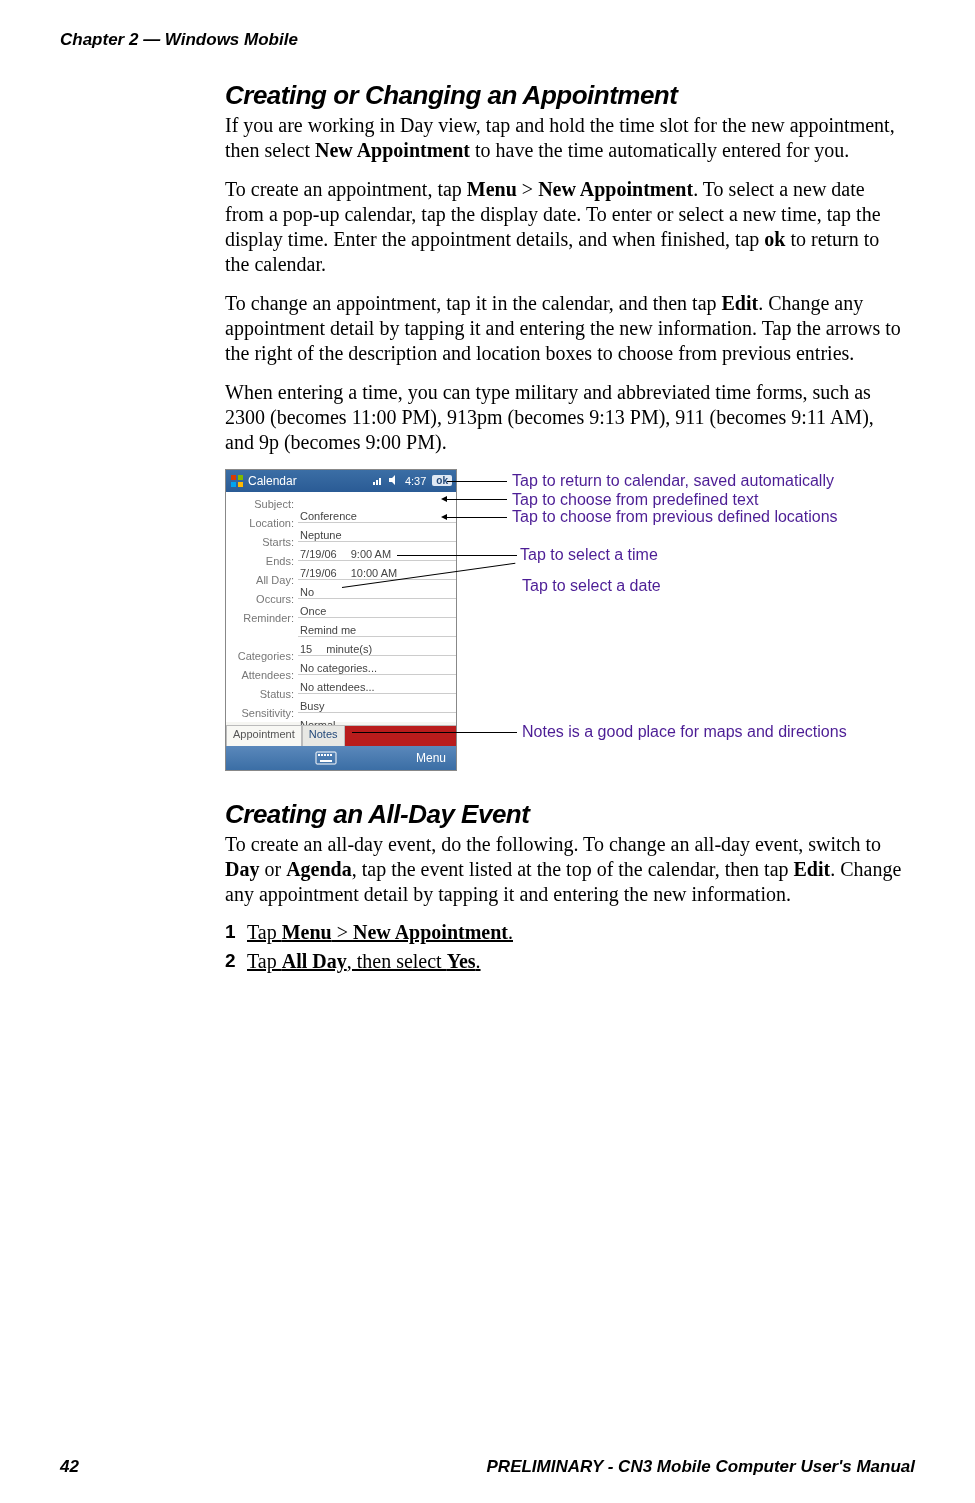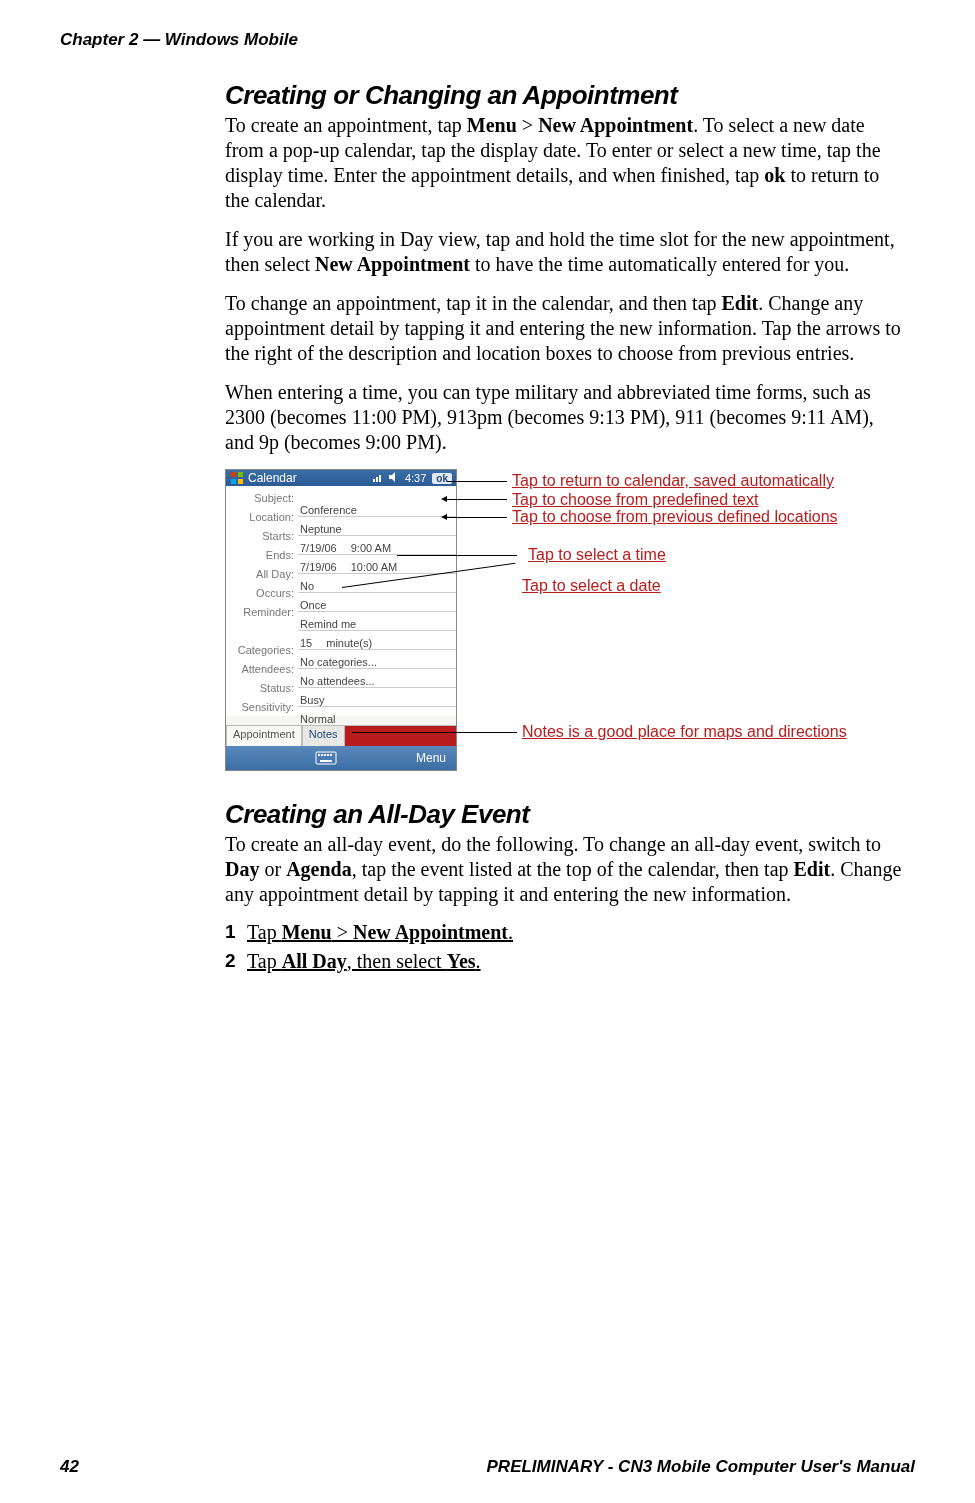--- a/index.html
+++ b/index.html
@@ -57,34 +57,34 @@
     height: 300px;
     border: 1px solid #888;
     background: #f6f6f2;
     position: relative;
     font-family: Tahoma, Arial, sans-serif;
     font-size: 11px;
   }
   .title-bar {
     background: linear-gradient(to bottom,#3b6ea5,#2a5b95);
     color: #fff;
-    height: 16px;
+    height: 22px;
     display: flex;
     align-items: center;
     padding: 0 4px;
     font-size: 12px;
     justify-content: space-between;
   }
   .title-left { display:flex; align-items:center; gap:4px; }
   .win-icon {
     width:14px; height:14px;
     display:inline-block;
   }
   .win-icon svg { width:14px; height:14px; }
-  .title-right { display:flex; align-items:flex-end; gap:6px; font-size:11px; }
+  .title-right { display:flex; align-items:flex-start; gap:6px; font-size:11px; }
   .ok-btn {
     background:#dfe8f4; color:#23497a; border-radius:2px;
     padding:0 4px; font-weight:bold; font-size:10px;
   }
   .form-area {
     padding: 2px 0 0 0;
     background:#fff;
   }
   .row {
     display:flex;
@@ -141,22 +141,21 @@
   .kbd-icon { width:22px; height:14px; }
   .annotations {
     position: relative;
     flex:1;
     font-family: 'Myriad Pro', 'Segoe UI', Arial, sans-serif;
     font-size: 16px;
   }
   .ann {
     position:absolute;
     white-space:nowrap;
-    color:#b91c1c;
-    text-decoration:underline;
+    color:#4c1d95;
   }
   .ann-line {
     position:absolute;
     background:#000;
     height:1px;
   }
   .ann-arrow {
     position:absolute;
   }
   .ann-arrow::after{
@@ -201,25 +200,25 @@
 </head>
 <body>
 
 <div class="page">
   <div class="chapter-header">Chapter 2 — Windows Mobile</div>
 
   <div class="content">
     <div class="section-title">Creating or Changing an Appointment</div>
 
     <p class="para">
+      <span>If you are working in Day view, tap and hold the time slot for the new appointment, then select </span><span class="bold">New Appointment</span><span> to have the time automatically entered for you.</span>
+    </p>
+
+    <p class="para">
       <span>To create an appointment, tap </span><span class="bold">Menu</span><span> &gt; </span><span class="bold">New Appointment</span><span>. To select a new date from a pop-up calendar, tap the display date. To enter or select a new time, tap the display time. Enter the appointment details, and when finished, tap </span><span class="bold">ok</span><span> to return to the calendar.</span>
-    </p>
-
-    <p class="para">
-      <span>If you are working in Day view, tap and hold the time slot for the new appointment, then select </span><span class="bold">New Appointment</span><span> to have the time automatically entered for you.</span>
     </p>
 
     <p class="para">
       <span>To change an appointment, tap it in the calendar, and then tap </span><span class="bold">Edit</span><span>. Change any appointment detail by tapping it and entering the new information. Tap the arrows to the right of the description and location boxes to choose from previous entries.</span>
     </p>
 
     <p class="para">When entering a time, you can type military and abbreviated time forms, such as 2300 (becomes 11:00 PM), 913pm (becomes 9:13 PM), 911 (becomes 9:11 AM), and 9p (becomes 9:00 PM).</p>
 
     <div class="figure-block">
       <div class="device-shot">
@@ -338,21 +337,21 @@
 
         <div class="ann-line" style="top:30px; left:-10px; width:60px;"></div>
         <div class="ann-arrow" style="top:30px; left:-10px;"></div>
         <div class="ann" style="top:22px; left:55px;">Tap to choose from predefined text</div>
 
         <div class="ann-line" style="top:48px; left:-10px; width:60px;"></div>
         <div class="ann-arrow" style="top:48px; left:-10px;"></div>
         <div class="ann" style="top:39px; left:55px;">Tap to choose from previous defined locations</div>
 
         <div class="ann-line" style="top:86px; left:-60px; width:120px;"></div>
-        <div class="ann" style="top:77px; left:71px;">Tap to select a time</div>
+        <div class="ann" style="top:77px; left:63px;">Tap to select a time</div>
 
         <div class="ann-line" style="top:118px; left:-115px; width:175px; transform:rotate(-8deg); transform-origin:left;"></div>
         <div class="ann" style="top:108px; left:65px;">Tap to select a date</div>
 
         <div class="ann-line" style="top:263px; left:-105px; width:165px;"></div>
         <div class="ann" style="top:254px; left:65px;">Notes is a good place for maps and directions</div>
       </div>
     </div>
 
     <div class="section-title">Creating an All-Day Event</div>

